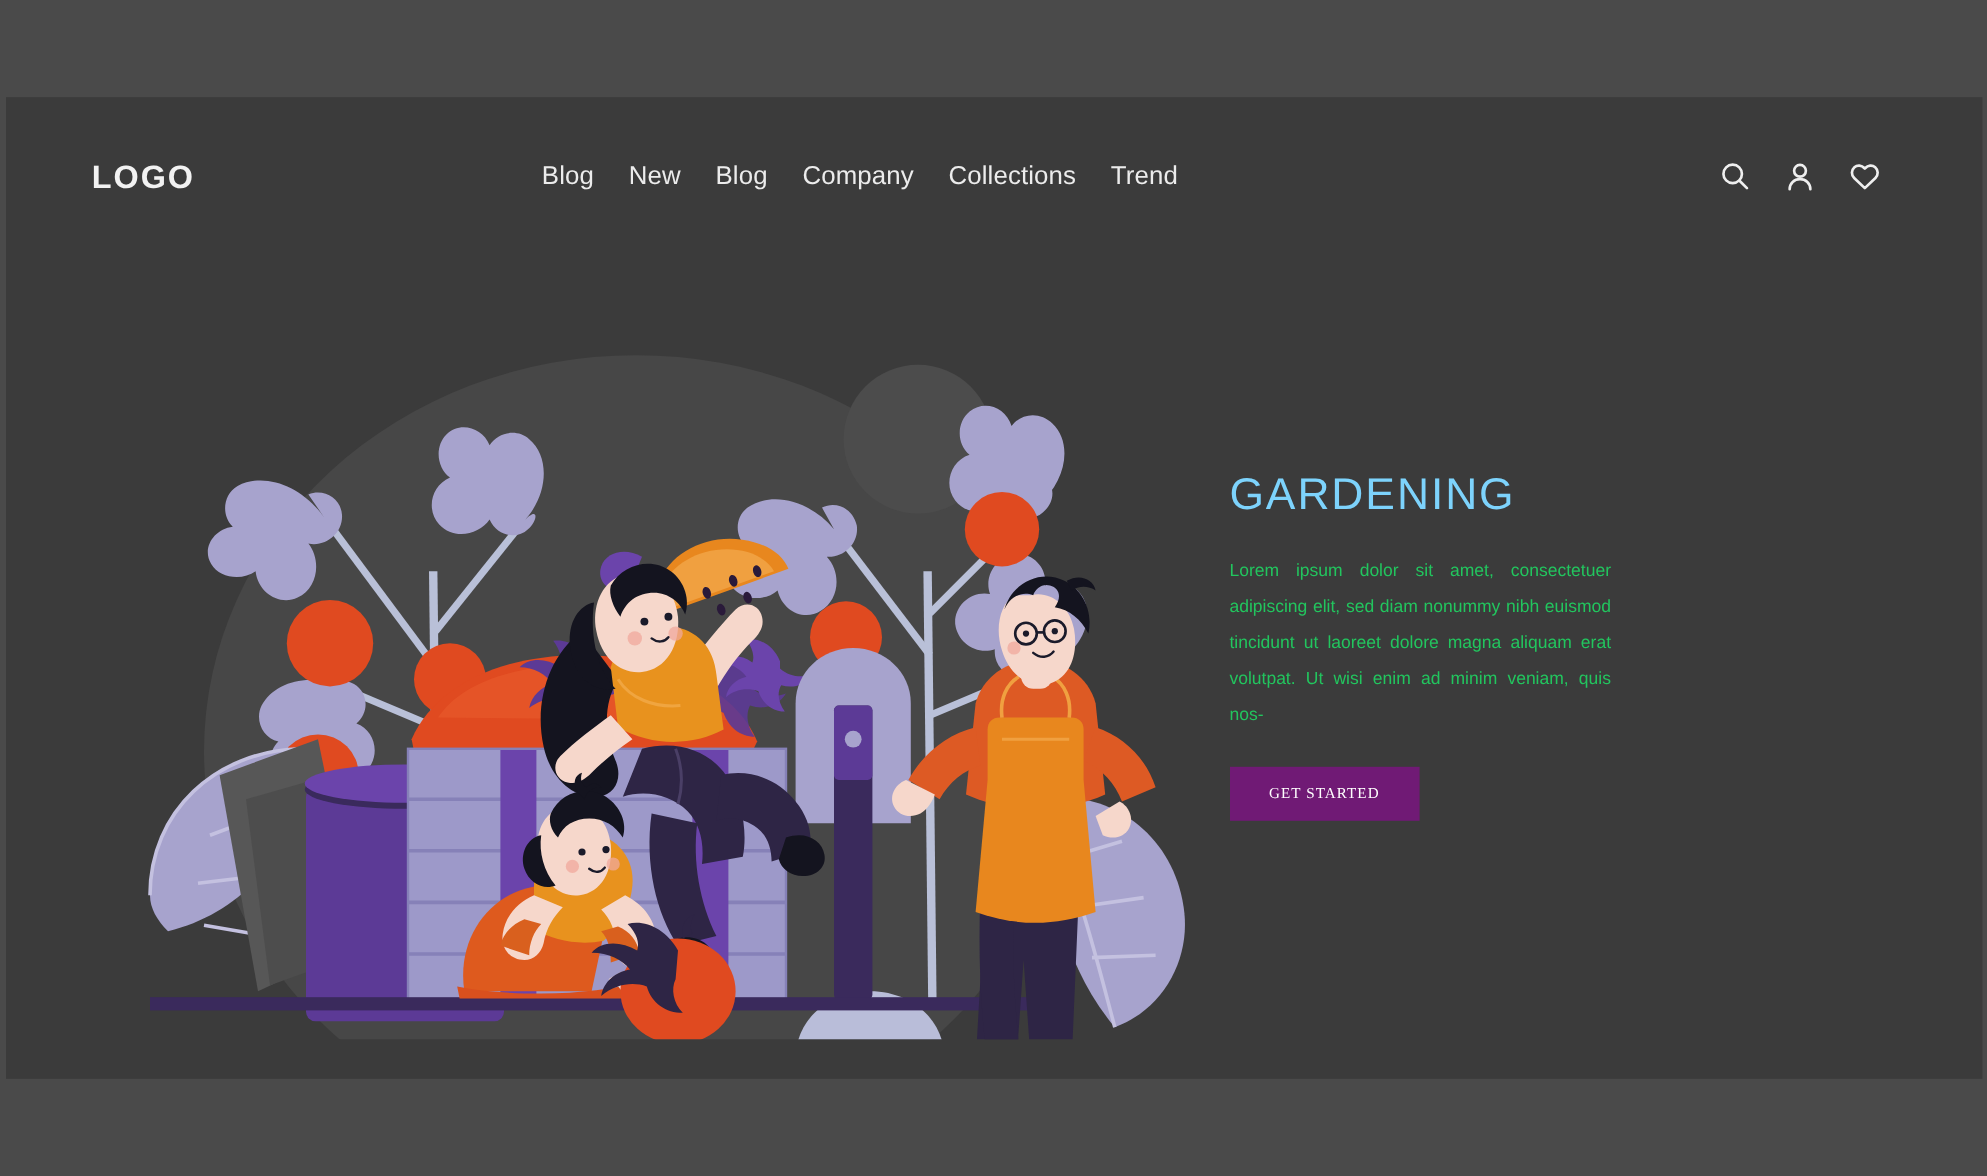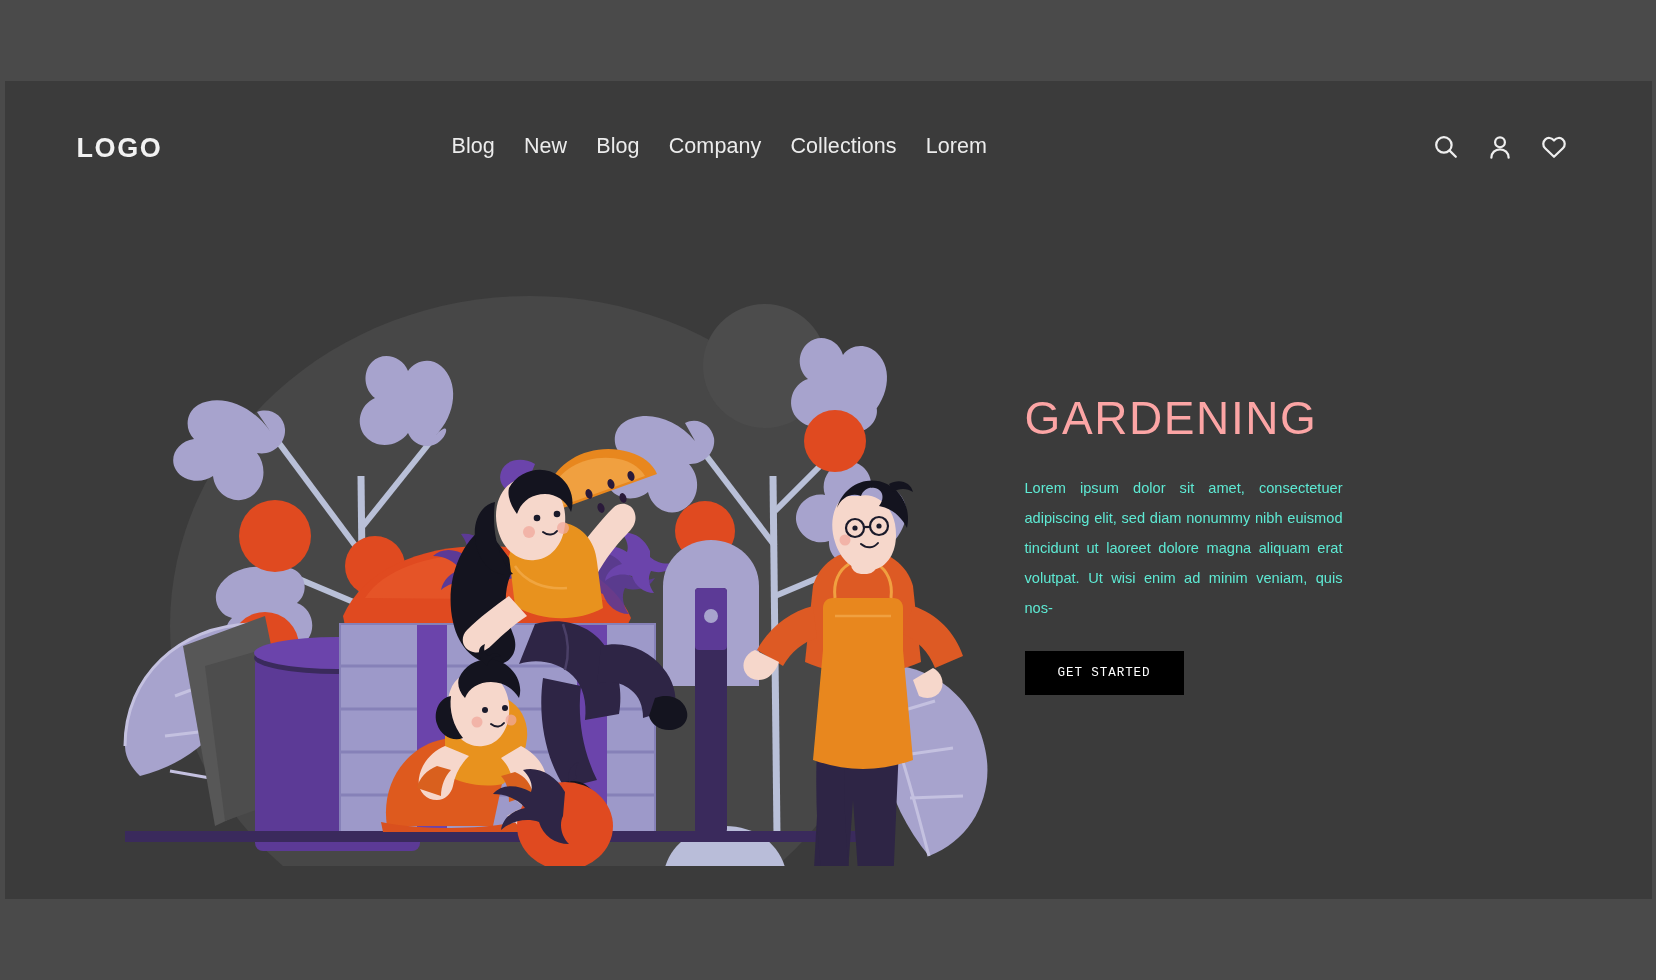--- a/index.html
+++ b/index.html
@@ -35,54 +35,54 @@
     letter-spacing:0.1px; white-space:nowrap;
   }
   .icons {
     position:absolute; right:84px; top:52px;
     display:flex; align-items:center; gap:26px;
   }
   .icons .ic { width:28px; height:28px; display:block; cursor:pointer; }
   
   .hero-text { position:absolute; left:1020px; top:310px; width:400px; }
   .hero-title {
-    color:#fca5a5; font-size:46px; font-weight:300; letter-spacing:1.6px;
+    color:#7dd3fc; font-size:37px; font-weight:300; letter-spacing:1.6px;
     white-space:nowrap;
   }
   .hero-para {
     margin-top:29px; width:318px;
-    color:#5eead4; font-size:14.6px; line-height:2.05;
+    color:#22c55e; font-size:14.6px; line-height:2.05;
     text-align:justify; font-weight:400;
   }
   .cta {
     margin-top:27px; display:inline-block;
-    background:#000000; color:#ffffff;
+    background:#701a75; color:#ffffff;
     font-size:12.6px; letter-spacing:0.9px;
     padding:15px 33px; border:none; cursor:pointer;
-    font-family:Liberation Mono, monospace;
+    font-family:Liberation Serif, serif;
   }
   
   .illus { position:absolute; left:60px; top:145px; width:930px; height:640px; }
   .illus svg { display:block; width:100%; height:100%; }
 </style>
 </head>
 <body>
 
 <div class="page">
 
   <div class="header">
     <div class="logo">LOGO</div>
 
     <nav class="nav">
       <a href="#">Blog</a>
       <a href="#">New</a>
       <a href="#">Blog</a>
       <a href="#">Company</a>
       <a href="#">Collections</a>
-      <a href="#">Lorem</a>
+      <a href="#">Trend</a>
     </nav>
 
     <div class="icons">
       <svg class="ic" viewBox="0 0 24 24">
         <circle cx="10.2" cy="10.2" r="6.6" fill="none" stroke="#efefef" stroke-width="1.9"></circle>
         <line x1="15.1" y1="15.1" x2="20.4" y2="20.4" stroke="#efefef" stroke-width="1.9" stroke-linecap="round"></line>
       </svg>
       <svg class="ic" viewBox="0 0 24 24">
         <circle cx="12" cy="8" r="4.2" fill="none" stroke="#efefef" stroke-width="1.9"></circle>
         <path d="M4.6 21.2c0-4.3 3.3-7.2 7.4-7.2s7.4 2.9 7.4 7.2" fill="none" stroke="#efefef" stroke-width="1.9" stroke-linecap="round"></path>

